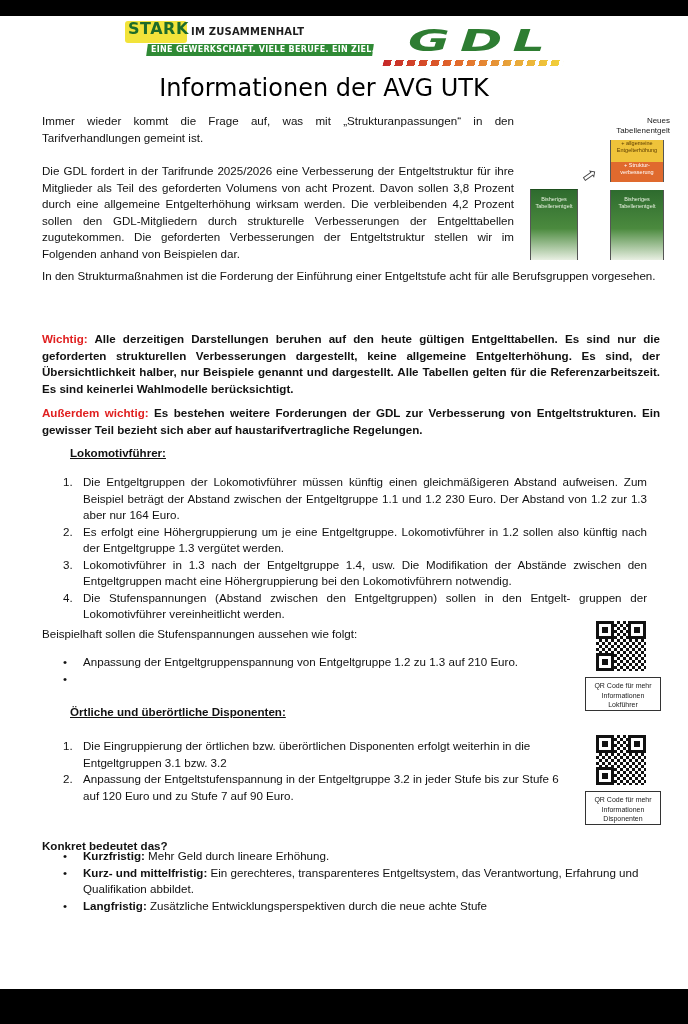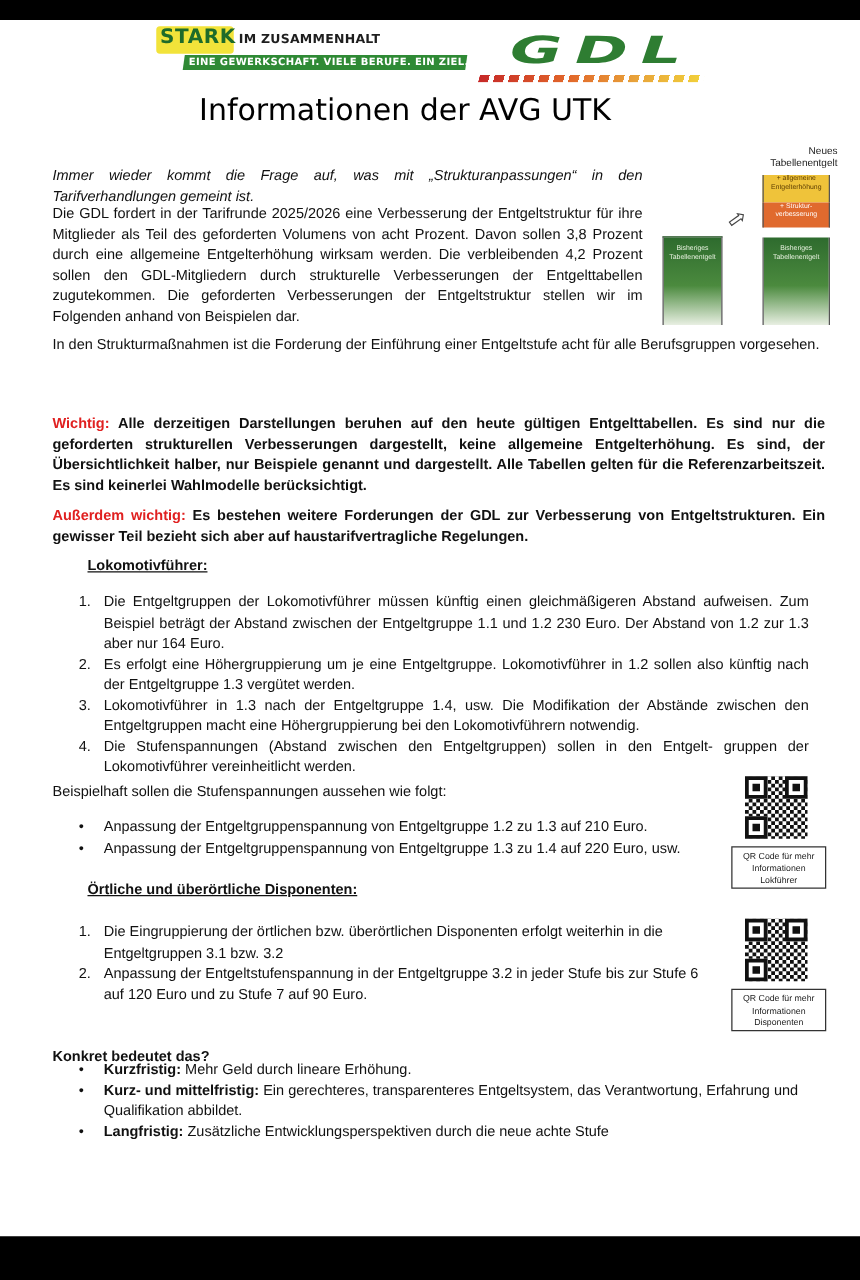--- a/index.html
+++ b/index.html
@@ -71,21 +71,21 @@
   <div class="tag">EINE GEWERKSCHAFT. VIELE BERUFE. EIN ZIEL.</div>
 </div>
 
 <div class="gdl">
   <div class="letters">GDL</div>
   <div class="dashes"></div>
 </div>
 
 <div class="title">Informationen der AVG UTK</div>
 
-<div class="p w1" style="top:133px;font-style:italic;">Immer wieder kommt die Frage auf, was mit „Strukturanpassungen“ in den Tarifverhandlungen gemeint ist.</div>
+<div class="p w1" style="top:113px;">Immer wieder kommt die Frage auf, was mit „Strukturanpassungen“ in den Tarifverhandlungen gemeint ist.</div>
 <div class="p w1" style="top:163px;">Die GDL fordert in der Tarifrunde 2025/2026 eine Verbesserung der Entgeltstruktur für ihre Mitglieder als Teil des geforderten Volumens von acht Prozent. Davon sollen 3,8 Prozent durch eine allgemeine Entgelterhöhung wirksam werden. Die verbleibenden 4,2 Prozent sollen den GDL-Mitgliedern durch strukturelle Verbesserungen der Entgelttabellen zugutekommen. Die geforderten Verbesserungen der Entgeltstruktur stellen wir im Folgenden anhand von Beispielen dar.</div>
 <div class="p w2" style="top:268px; text-align:left;">In den Strukturmaßnahmen ist die Forderung der Einführung einer Entgeltstufe acht für alle Berufsgruppen vorgesehen.</div>
 
 <div class="chart">
   <div class="hdr">Neues Tabellenentgelt</div>
   <div class="bar old"></div>
   <div class="blbl" style="left:2px; top:84px; width:44px;">Bisheriges Tabellenentgelt</div>
   <div class="arrow">⇨</div>
   <div class="seg y">+ allgemeine Entgelterhöhung</div>
   <div class="seg o">+ Struktur-verbesserung</div>
@@ -105,21 +105,21 @@
 <div class="p u" style="top:445px;">Lokomotivführer:</div>
 <div class="list" style="left:63px; top:474px; width:584px;">
   <div class="item"><span class="num">1.</span><span>Die Entgeltgruppen der Lokomotivführer müssen künftig einen gleichmäßigeren Abstand aufweisen. Zum Beispiel beträgt der Abstand zwischen der Entgeltgruppe 1.1 und 1.2 230 Euro. Der Abstand von 1.2 zur 1.3 aber nur 164 Euro.</span></div>
   <div class="item"><span class="num">2.</span><span>Es erfolgt eine Höhergruppierung um je eine Entgeltgruppe. Lokomotivführer in 1.2 sollen also künftig nach der Entgeltgruppe 1.3 vergütet werden.</span></div>
   <div class="item"><span class="num">3.</span><span>Lokomotivführer in 1.3 nach der Entgeltgruppe 1.4, usw. Die Modifikation der Abstände zwischen den Entgeltgruppen macht eine Höhergruppierung bei den Lokomotivführern notwendig.</span></div>
   <div class="item"><span class="num">4.</span><span>Die Stufenspannungen (Abstand zwischen den Entgeltgruppen) sollen in den Entgelt- gruppen der Lokomotivführer vereinheitlicht werden.</span></div>
 </div>
 <div class="p" style="top:626px;">Beispielhaft sollen die Stufenspannungen aussehen wie folgt:</div>
 <div class="list" style="left:63px; top:654px; width:510px;">
   <div class="item"><span class="num">•</span><span>Anpassung der Entgeltgruppenspannung von Entgeltgruppe 1.2 zu 1.3 auf 210 Euro.</span></div>
-  <div class="item"><span class="num">•</span><span>Anpassung der Entgeltgruppenspannung von Entgeltgruppe 1.3 zu 1.4 auf 220 Euro, usw.</span></div>
+  <div class="item"><span class="num">•</span></div>
 </div>
 
 <div class="qr" style="left:596px; top:621px;">
   <div class="f" style="left:0; top:0;"></div>
   <div class="f" style="right:0; top:0;"></div>
   <div class="f" style="left:0; bottom:0;"></div>
 </div>
 <div class="qrbox" style="left:585px; top:677px;">QR Code für mehr Informationen Lokführer</div>
 
 <div class="p u" style="top:704px;">Örtliche und überörtliche Disponenten:</div>

